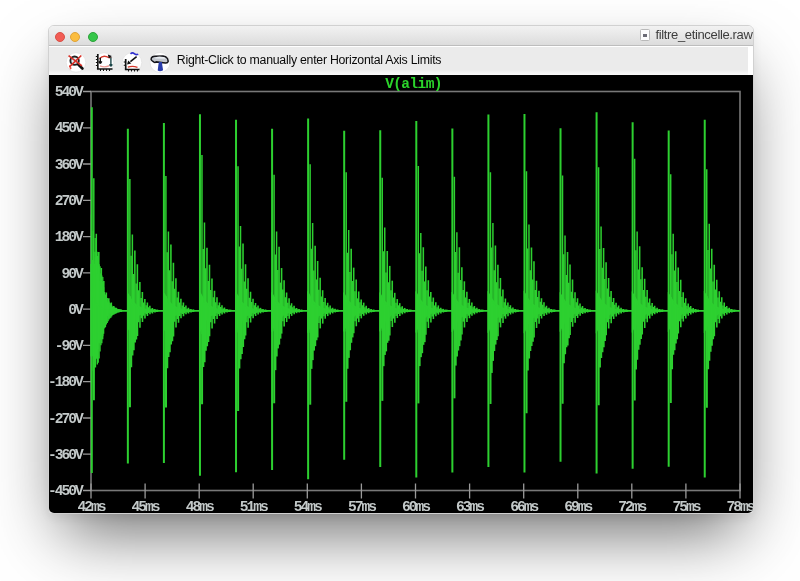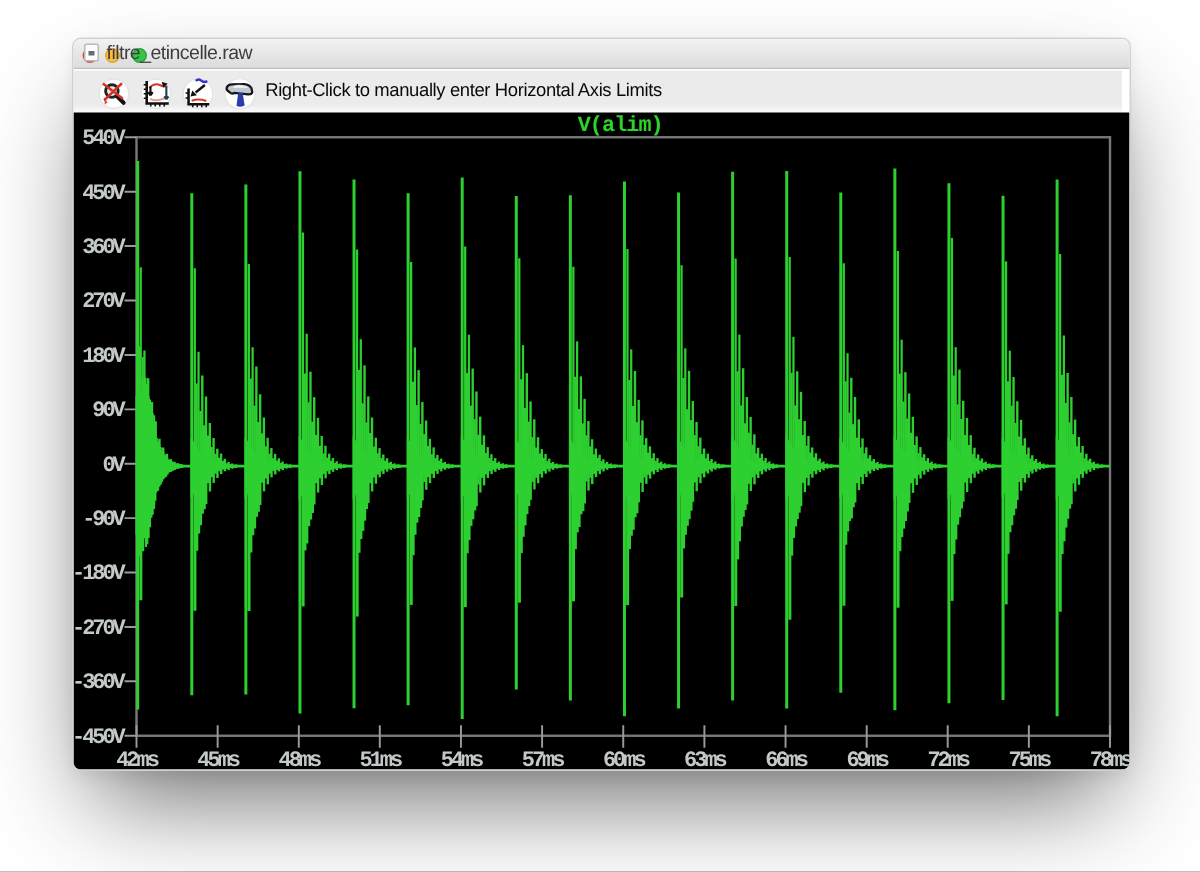--- a/index.html
+++ b/index.html
@@ -7,21 +7,21 @@
     box-shadow:0 32px 64px -14px rgba(0,0,0,0.58), 0 4px 10px rgba(0,0,0,0.06);
     border:1px solid rgba(0,0,0,0.18);
     font-family:"Liberation Sans",sans-serif;}
   .titlebar{position:absolute;left:0;top:0;right:0;height:20px;
     background:linear-gradient(#f2f2f2,#dcdcdc);
     border-bottom:1px solid #bdbdbd;}
   .tl{position:absolute;top:6px;width:10px;height:10px;border-radius:50%;}
   .tl.r{left:6px;background:#f25c54;border:0.5px solid #d84f46;}
   .tl.y{left:21.4px;background:#fbbd3f;border:0.5px solid #dfa339;}
   .tl.g{left:38.6px;background:#35c649;border:0.5px solid #2da33c;}
-  .title{position:absolute;top:0;left:0;right:0;height:20px;text-align:left;
+  .title{position:absolute;top:0;left:0;right:0;height:20px;text-align:right;
     font-size:13px;line-height:17.5px;color:#3d3d3d;letter-spacing:-0.35px;padding-left:7px;}
   .proxy{display:inline-block;width:10px;height:12px;background:#fdfdfd;
     border:0.5px solid #b9b9b9;border-radius:1.5px;vertical-align:-2px;margin-right:5px;
     position:relative;}
   .proxy:after{content:"";position:absolute;left:1.5px;top:4px;width:4px;height:3.5px;
     background:#6b6b75;box-shadow:4.5px 1px 0 -1.5px #8a8a92;}
   .toolbar{position:absolute;left:0;top:21px;right:5px;height:28.5px;
     background:linear-gradient(#ebebeb 0 82%,#f3f3f3 90%,#fafafa);}
   .tbtext{position:absolute;left:127.8px;top:0;height:28.5px;line-height:27.5px;
     font-size:12.3px;color:#0a0a0a;letter-spacing:-0.25px;}

